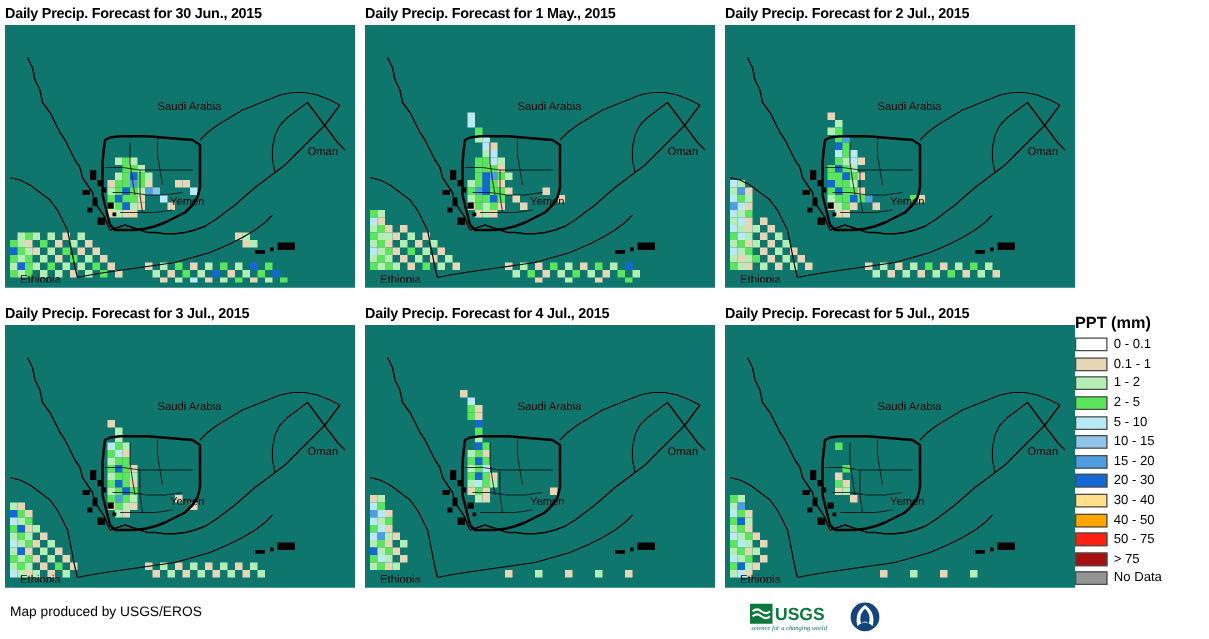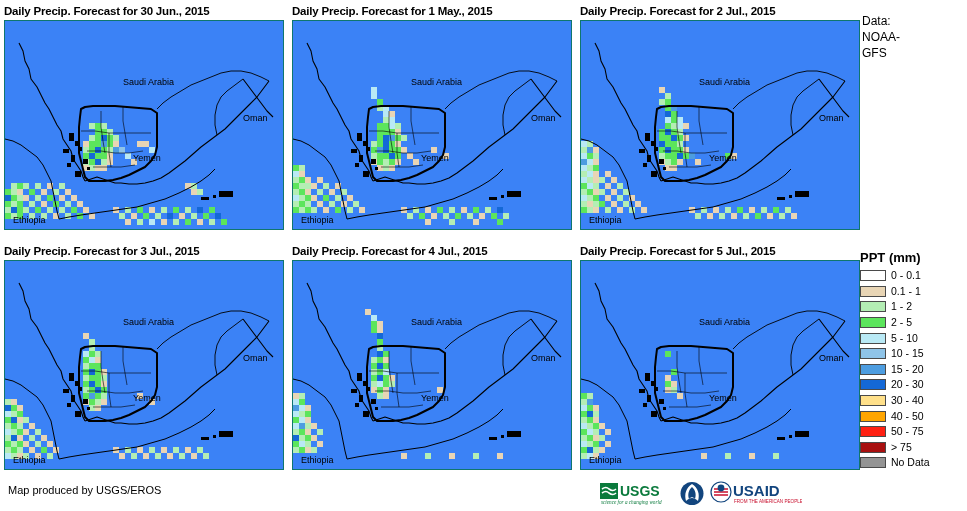--- a/index.html
+++ b/index.html
@@ -6,21 +6,21 @@
   body{
     width:967px;height:511px;position:relative;overflow:hidden;
     font-family:"Liberation Sans",sans-serif;color:#000;
   }
   .panel{position:absolute;}
   .panel-title{
     font-size:11.5px;font-weight:bold;letter-spacing:-0.2px;
     white-space:nowrap;line-height:14px;color:#000;
   }
   .map-box{
-    position:absolute;border:1px solid #0f766e;background:#3b82f6;
+    position:absolute;border:4px solid #0f766e;background:#0f766e;
     overflow:hidden;box-sizing:border-box;
   }
   .map-svg{display:block;position:absolute;left:0;top:0;}
   .cells{position:absolute;left:0;top:0;}
   .cell{position:absolute;}
   .geo-label{
     position:absolute;font-size:9px;color:#000;white-space:nowrap;
     font-family:"Liberation Sans",sans-serif;
   }
   
@@ -850,25 +850,20 @@
         </svg>
         <div class="geo-label" style="left: 118px; top: 56px;">Saudi Arabia</div>
         <div class="geo-label" style="left: 238px; top: 92px;">Oman</div>
         <div class="geo-label" style="left: 128px; top: 132px;">Yemen</div>
         <div class="geo-label" style="left: 8px; top: 194px;">Ethiopia</div>
       </div>
     </div>
   </div>
 
 <div id="sidebar">
-  <div class="sb-block">
-    <div>Data:</div>
-    <div>NOAA-</div>
-    <div>GFS</div>
-  </div>
 </div>
 
 <div id="legend">
   <div class="legend-title">PPT (mm)</div>
   <div id="legend-rows">
       <div class="legend-row">
         <div class="swatch" style="background: rgb(255, 255, 255);"></div>
         <div class="legend-label">0 - 0.1</div>
       </div>
       <div class="legend-row">
@@ -933,22 +928,13 @@
       <text x="1" y="23" font-family="Liberation Serif, serif" font-size="5.2" font-style="italic" fill="#0a7a3c">science for a changing world</text>
     </svg>
   </div>
   <div class="logo">
     <svg width="26" height="25" viewBox="0 0 26 25">
       <circle cx="13" cy="12.5" r="11.5" fill="#12457e"></circle>
       <path d="M13 3 C7 7 5 13 7 20 C11 16 15 16 19 20 C21 13 19 7 13 3 Z" fill="#fff"></path>
       <path d="M13 6 C9.5 9 8.5 13.5 10 18 C12 15.5 14 15.5 16 18 C17.5 13.5 16.5 9 13 6 Z" fill="#12457e"></path>
     </svg>
   </div>
-  <div class="logo">
-    <svg width="92" height="25" viewBox="0 0 92 25">
-      <circle cx="11" cy="11" r="10" fill="#fff" stroke="#12457e" stroke-width="1.2"></circle>
-      <path d="M4 8 h14 M4 11 h14 M4 14 h14" stroke="#c8102e" stroke-width="1.5"></path>
-      <circle cx="11" cy="7" r="3.4" fill="#12457e"></circle>
-      <text x="23" y="15" font-family="Liberation Sans, sans-serif" font-size="15" font-weight="bold" fill="#12457e">USAID</text>
-      <text x="24" y="22" font-family="Liberation Sans, sans-serif" font-size="4.6" fill="#c8102e">FROM THE AMERICAN PEOPLE</text>
-    </svg>
-  </div>
 </div>
 
 </body></html>

